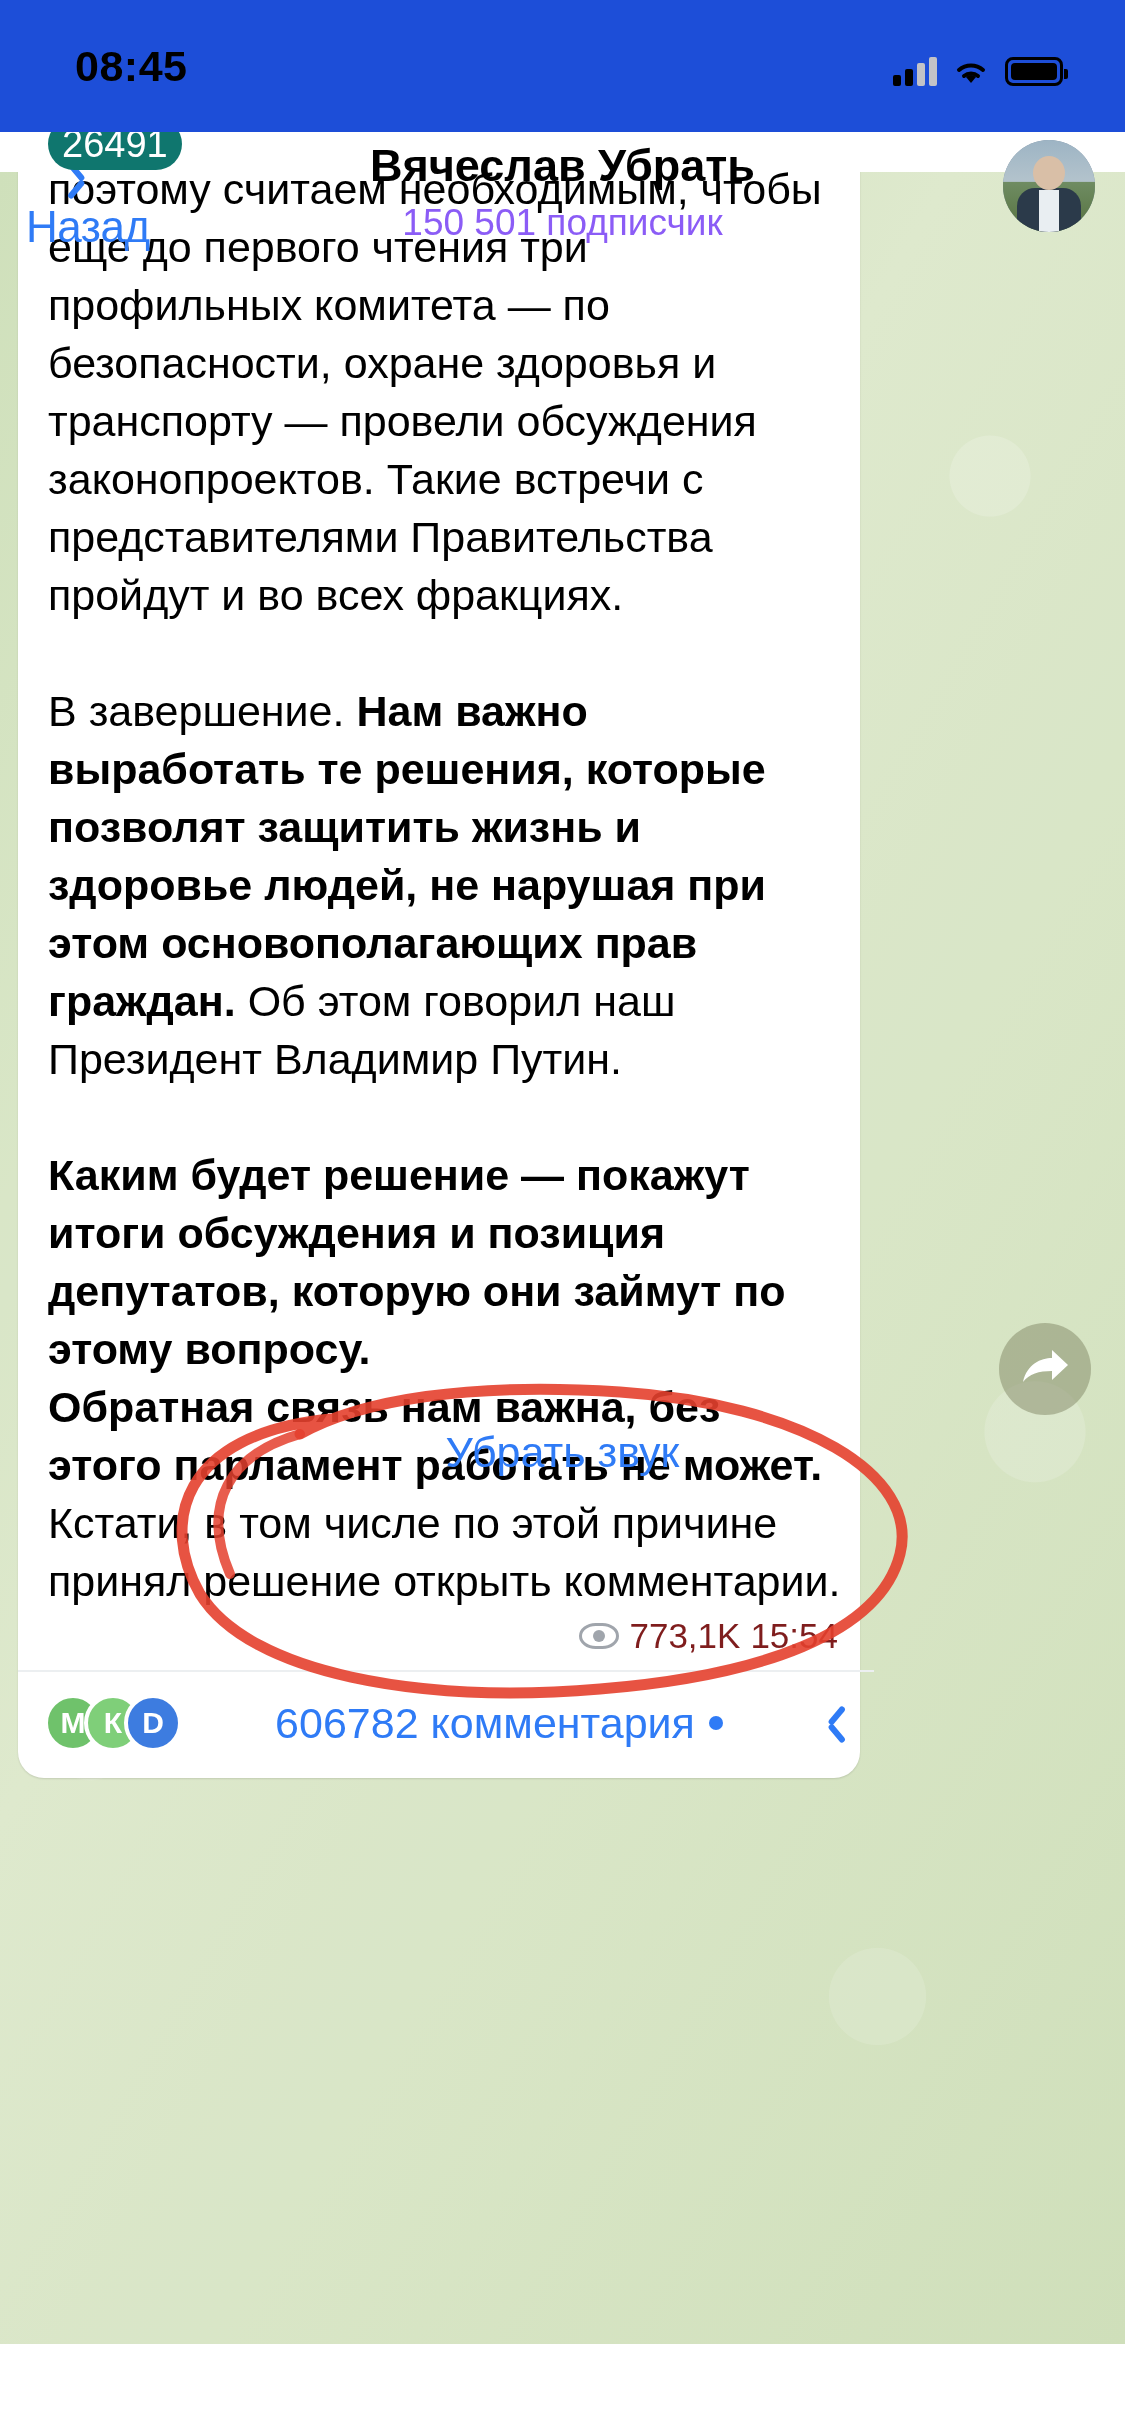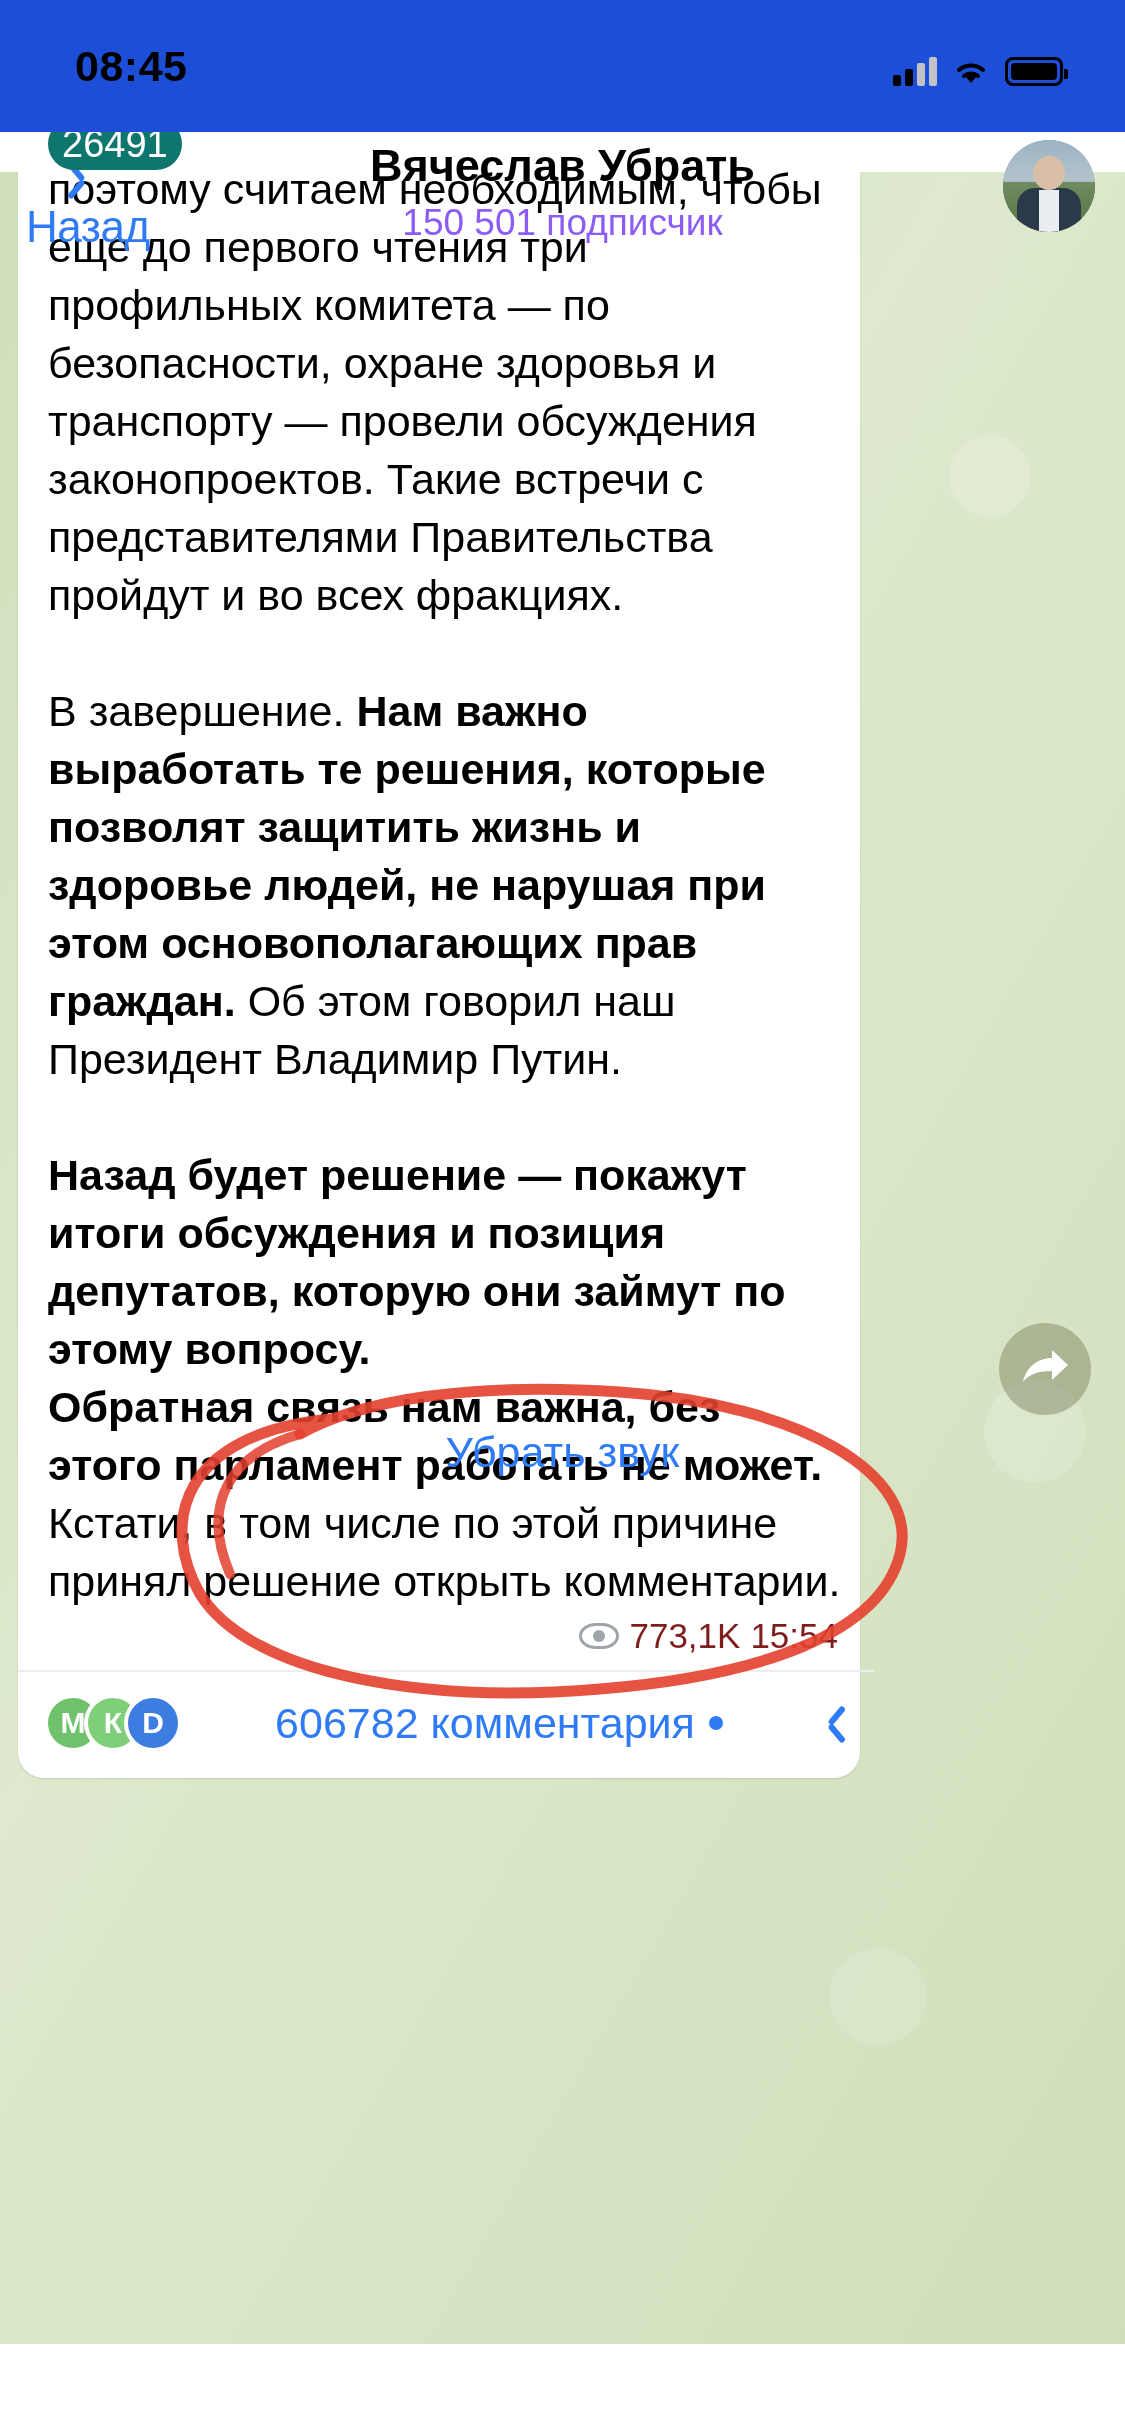--- a/index.html
+++ b/index.html
@@ -219,21 +219,21 @@
 <div class="phone">
 
   <div class="chat-bg">
     <div class="pattern"></div>
 
     <div class="bubble">
       <div class="msg-text">поэтому считаем необходимым, чтобы еще до первого чтения три профильных комитета — по безопасности, охране здоровья и транспорту — провели обсуждения законопроектов. Такие встречи с представителями Правительства пройдут и во всех фракциях.</div>
       <div class="msg-text">&nbsp;</div>
       <div class="msg-text"><span>В завершение. </span><b>Нам важно выработать те решения, которые позволят защитить жизнь и здоровье людей, не нарушая при этом основополагающих прав граждан.</b><span> Об этом говорил наш Президент Владимир Путин.</span></div>
       <div class="msg-text">&nbsp;</div>
-      <div class="msg-text"><b>Назад будет решение — покажут итоги обсуждения и позиция депутатов, которую они займут по этому вопросу.</b></div>
+      <div class="msg-text"><b>Каким будет решение — покажут итоги обсуждения и позиция депутатов, которую они займут по этому вопросу.</b></div>
       <div class="msg-text"><b>Обратная связь нам важна, без этого парламент работать не может.</b></div>
       <div class="msg-text">Кстати, в том числе по этой причине принял решение открыть комментарии.</div>
 
       <div class="meta">
         <span class="eye"></span>
         <span class="meta-views">773,1K</span>
         <span class="meta-time">15:54</span>
       </div>
 
       <div class="comments-bar">

